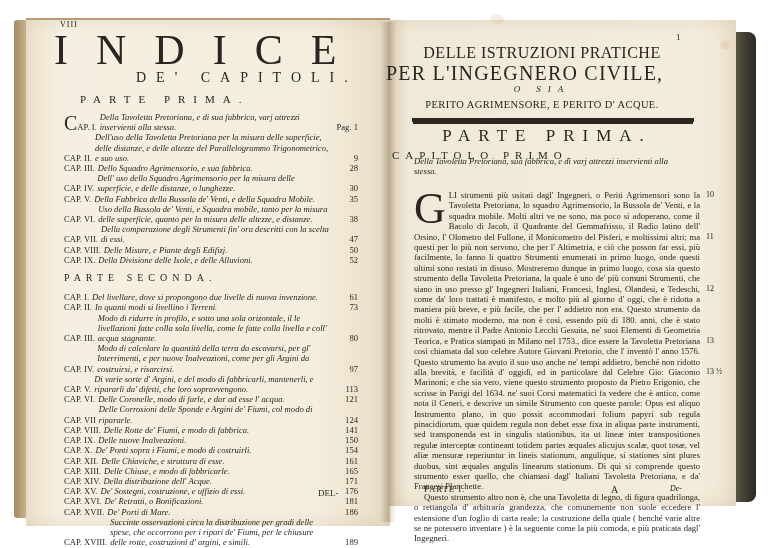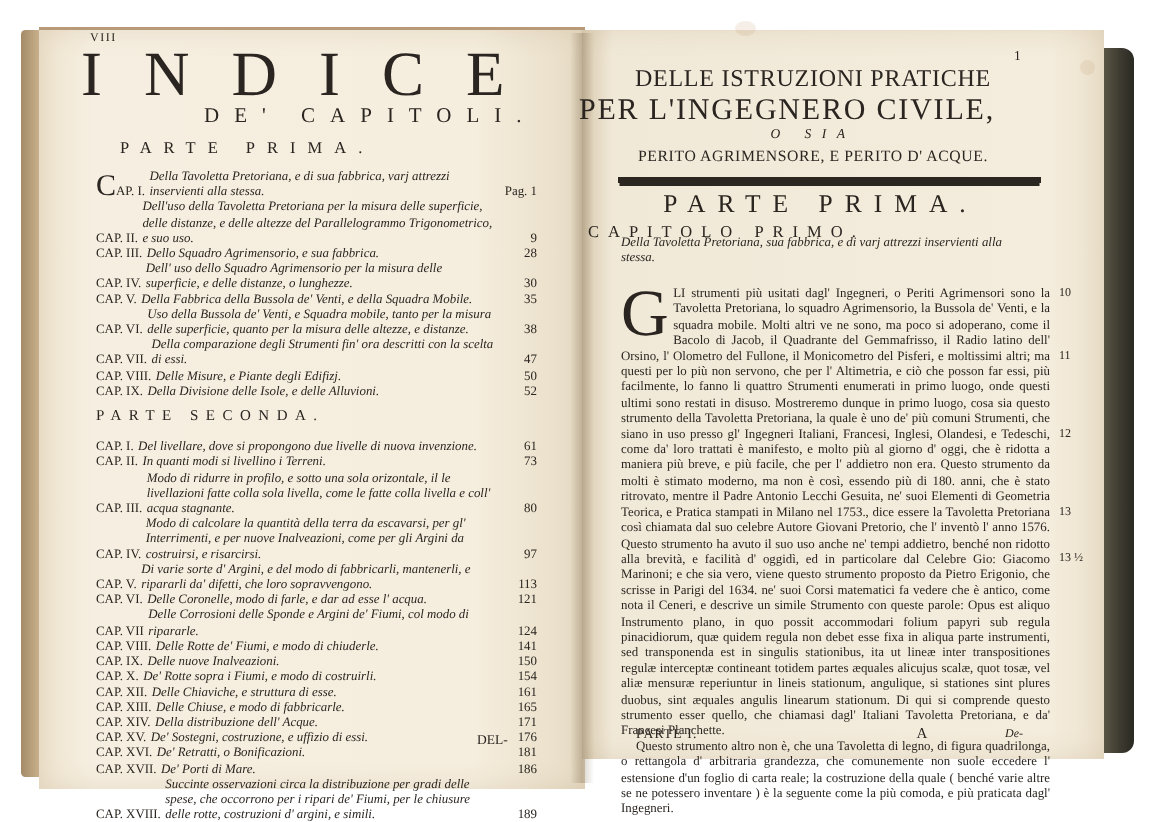--- a/index.html
+++ b/index.html
@@ -146,31 +146,31 @@
         <span class="ttl">Delle Coronelle, modo di farle, e dar ad esse l' acqua.</span>
         <span class="pg">121</span>
       </div>
       <div class="toc-row">
         <span class="cap">CAP. VII</span>
         <span class="ttl">Delle Corrosioni delle Sponde e Argini de' Fiumi, col modo di ripararle.</span>
         <span class="pg">124</span>
       </div>
       <div class="toc-row">
         <span class="cap">CAP. VIII.</span>
-        <span class="ttl">Delle Rotte de' Fiumi, e modo di chiuderle.</span>
+        <span class="ttl">Delle Rotte de' Fiumi, e modo di fabbrica.</span>
         <span class="pg">141</span>
       </div>
       <div class="toc-row">
         <span class="cap">CAP. IX.</span>
         <span class="ttl">Delle nuove Inalveazioni.</span>
         <span class="pg">150</span>
       </div>
       <div class="toc-row">
         <span class="cap">CAP. X.</span>
-        <span class="ttl">De' Rotte sopra i Fiumi, e modo di costruirli.</span>
+        <span class="ttl">De' Ponti sopra i Fiumi, e modo di costruirli.</span>
         <span class="pg">154</span>
       </div>
       <div class="toc-row">
         <span class="cap">CAP. XII.</span>
         <span class="ttl">Delle Chiaviche, e struttura di esse.</span>
         <span class="pg">161</span>
       </div>
       <div class="toc-row">
         <span class="cap">CAP. XIII.</span>
         <span class="ttl">Delle Chiuse, e modo di fabbricarle.</span>

